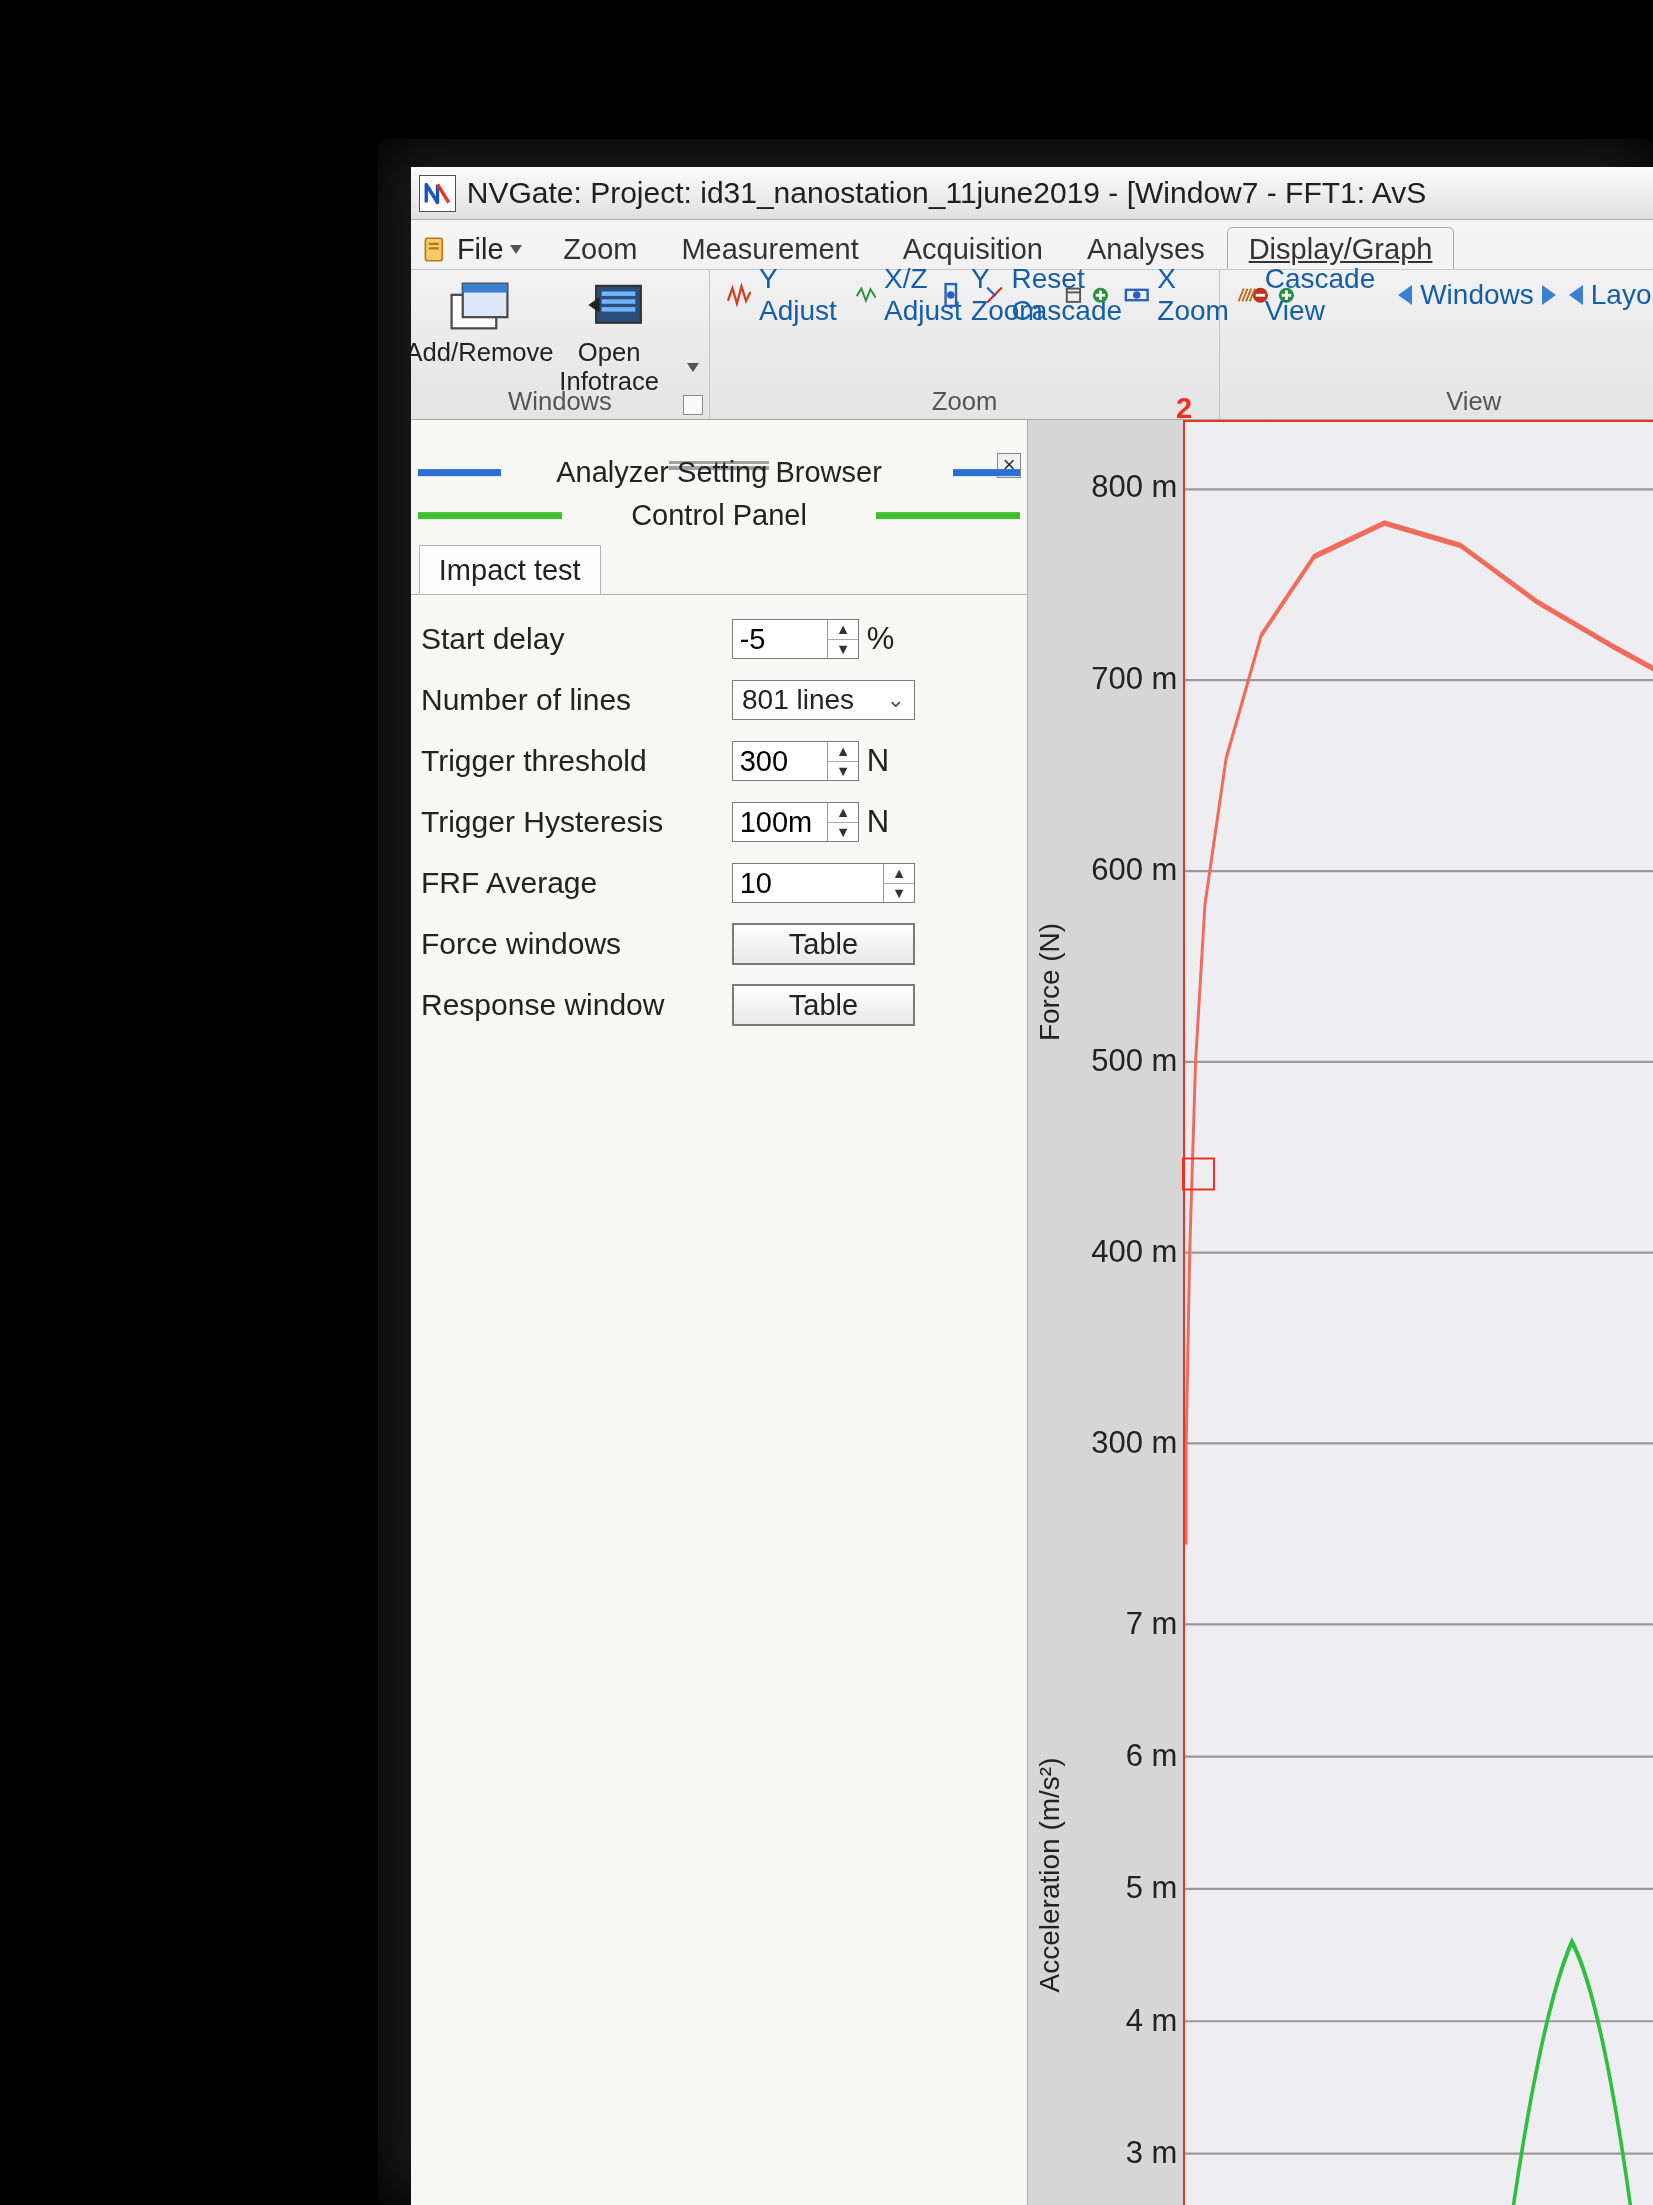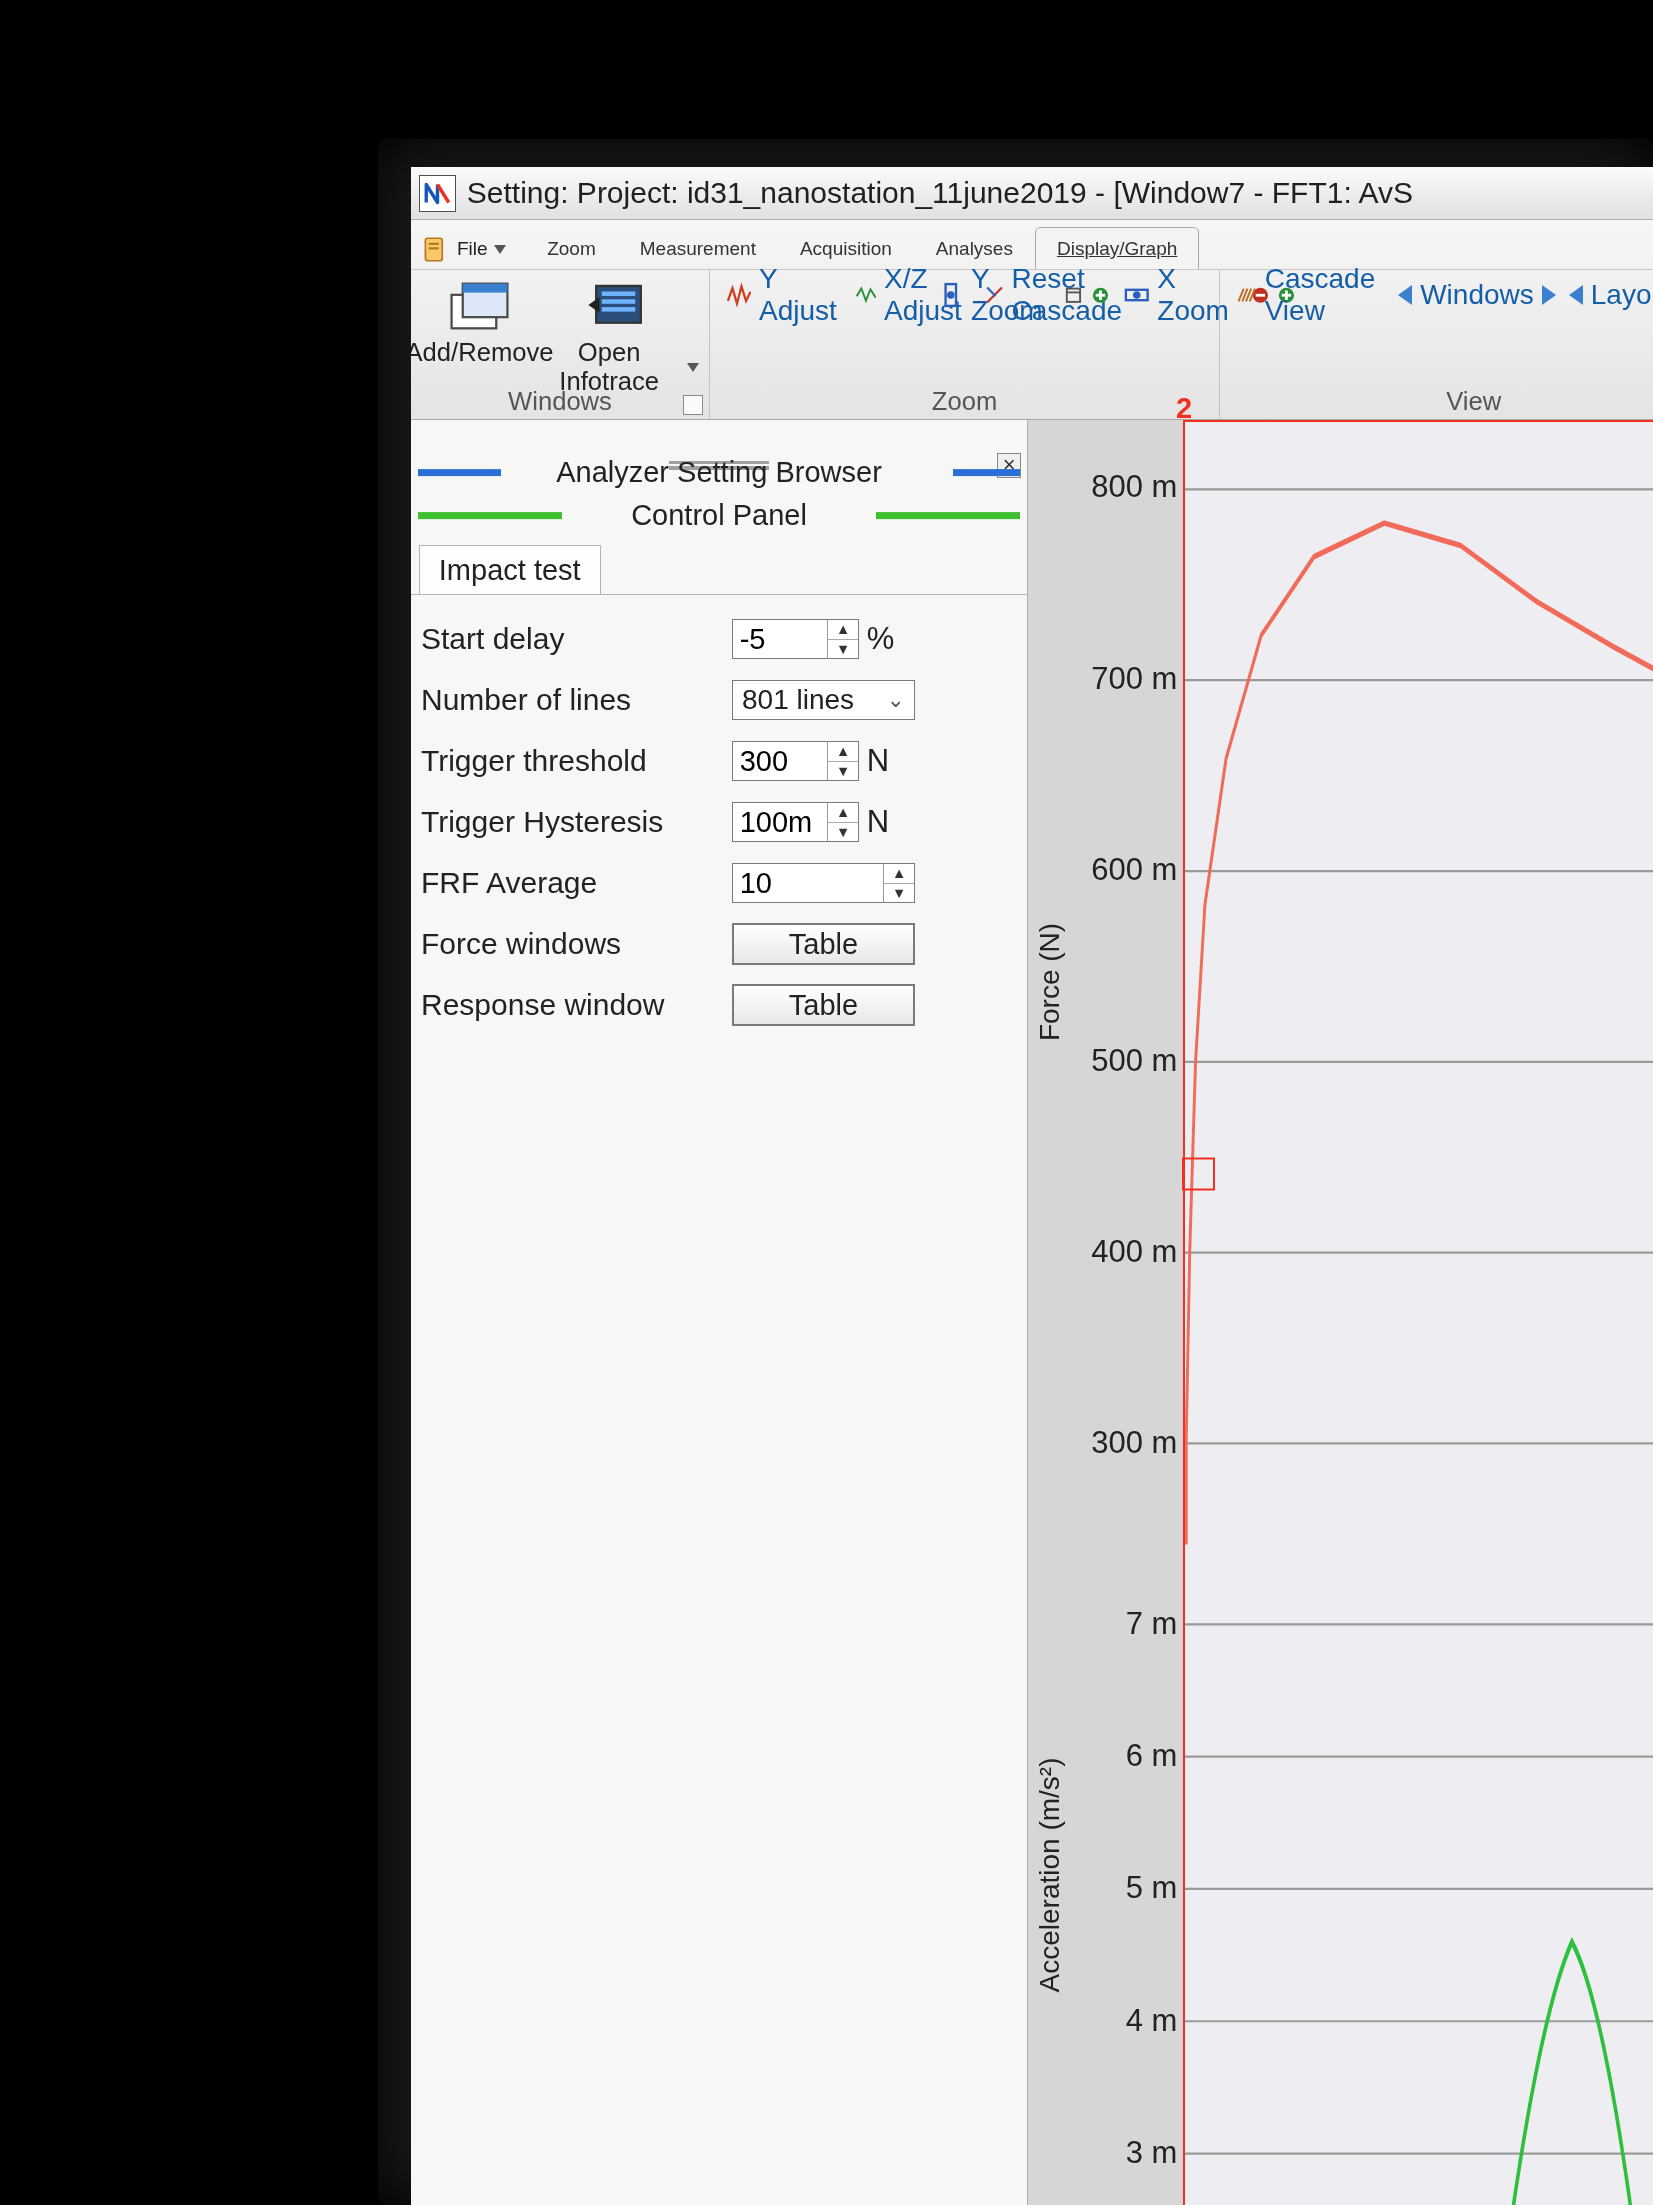--- a/index.html
+++ b/index.html
@@ -3,21 +3,21 @@
 <meta charset="utf-8">
 <style>
   * { box-sizing: border-box; }
   html, body { margin:0; padding:0; width:1654px; height:2205px; background:#000; font-family: Tahoma, "Segoe UI", Arial, sans-serif; overflow:hidden;}
   .bezel { position:absolute; left:378px; top:139px; width:1276px; height:2066px; background:#1a1a1a; border-radius:11px; box-shadow:0 0 67px #000 inset;}
   .screen { position:absolute; left:411px; top:167px; width:1243px; height:2039px; background:#e6e6e6; overflow:hidden;}
   .titlebar { height:53px; background:linear-gradient(#fbfbfb,#e0e0e0); border-bottom:1.1px solid #b0b0b0; display:flex; align-items:center; padding:0 7.8px; font-size:30px; color:#202020;}
   .titlebar .app-icon { width:37px; height:37px; background:#fff; border:1.1px solid #505050; margin-right:11px; display:flex; align-items:center; justify-content:center;}
   .titlebar .app-icon svg { width:27px; height:27px;}
   .ribbon { background:linear-gradient(#f6f6f6,#e4e4e4); border-bottom:1.1px solid #a8a8a8; }
-  .tabrow { display:flex; align-items:flex-end; height:49px; padding:0 4.4px; font-size:19px;}
+  .tabrow { display:flex; align-items:flex-end; height:49px; padding:0 4.4px; font-size:29px;}
   .file-btn { display:flex; align-items:center; padding:0 19px 0 6.7px; height:40px; color:#222;}
   .file-btn .file-icon { width:27px; height:27px; margin-right:7.8px;}
   .tab { padding:0 21px; height:42px; line-height:42px; color:#333; border:1.1px solid transparent; border-bottom:none;}
   .tab.active { background:#f4f4f4; border-color:#a8a8a8; border-top-left-radius:5.6px; border-top-right-radius:5.6px;text-decoration:underline;}
   .rib-body { display:flex; height:150px; border-top:1.1px solid #c8c8c8;}
   .rib-group { border-right:1.1px solid #c4c4c4; display:flex; flex-direction:column; position:relative;}
   .rib-group .gname { position:absolute; bottom:3.3px; left:0; right:0; text-align:center; font-size:25.6px; color:#555;}
   .rib-group .gexp { position:absolute; bottom:4.4px; right:5.6px; width:20px; height:20px; border:1.1px solid #8a8a8a; background:#fafafa;}
   .rib-group .gbody { flex:1; display:flex; align-items:flex-start; padding:5.6px 10px 27px 10px; }
   .bigbtn { display:flex; flex-direction:column; align-items:center; width:117px; font-size:25.6px; color:#222; text-align:center; padding-top:2.2px;}
@@ -84,21 +84,21 @@
 <div class="bezel"></div>
 <div class="screen">
 
   <div class="titlebar">
     <div class="app-icon">
       <svg viewBox="0 0 48 48">
           <polyline points="4,40 4,8 24,40 24,8" stroke="#1455c0" stroke-width="6" fill="none" stroke-linejoin="round"></polyline>
           <line x1="24" y1="8" x2="44" y2="40" stroke="#f03020" stroke-width="6"></line>
         </svg>
     </div>
-    <span>Setting: Project: id31_nanostation_11june2019 - [Window7 - FFT1: AvS</span>
+    <span>NVGate: Project: id31_nanostation_11june2019 - [Window7 - FFT1: AvS</span>
   </div>
 
   <div class="ribbon">
     <div class="tabrow">
       <div class="file-btn">
         <svg class="file-icon" viewBox="0 0 48 48">
             <rect x="6" y="4" width="30" height="40" rx="4" fill="#f7c96b" stroke="#b77a1a" stroke-width="3"></rect>
             <rect x="12" y="12" width="18" height="4" fill="#b77a1a"></rect>
             <rect x="12" y="20" width="18" height="4" fill="#b77a1a"></rect>
           </svg>

